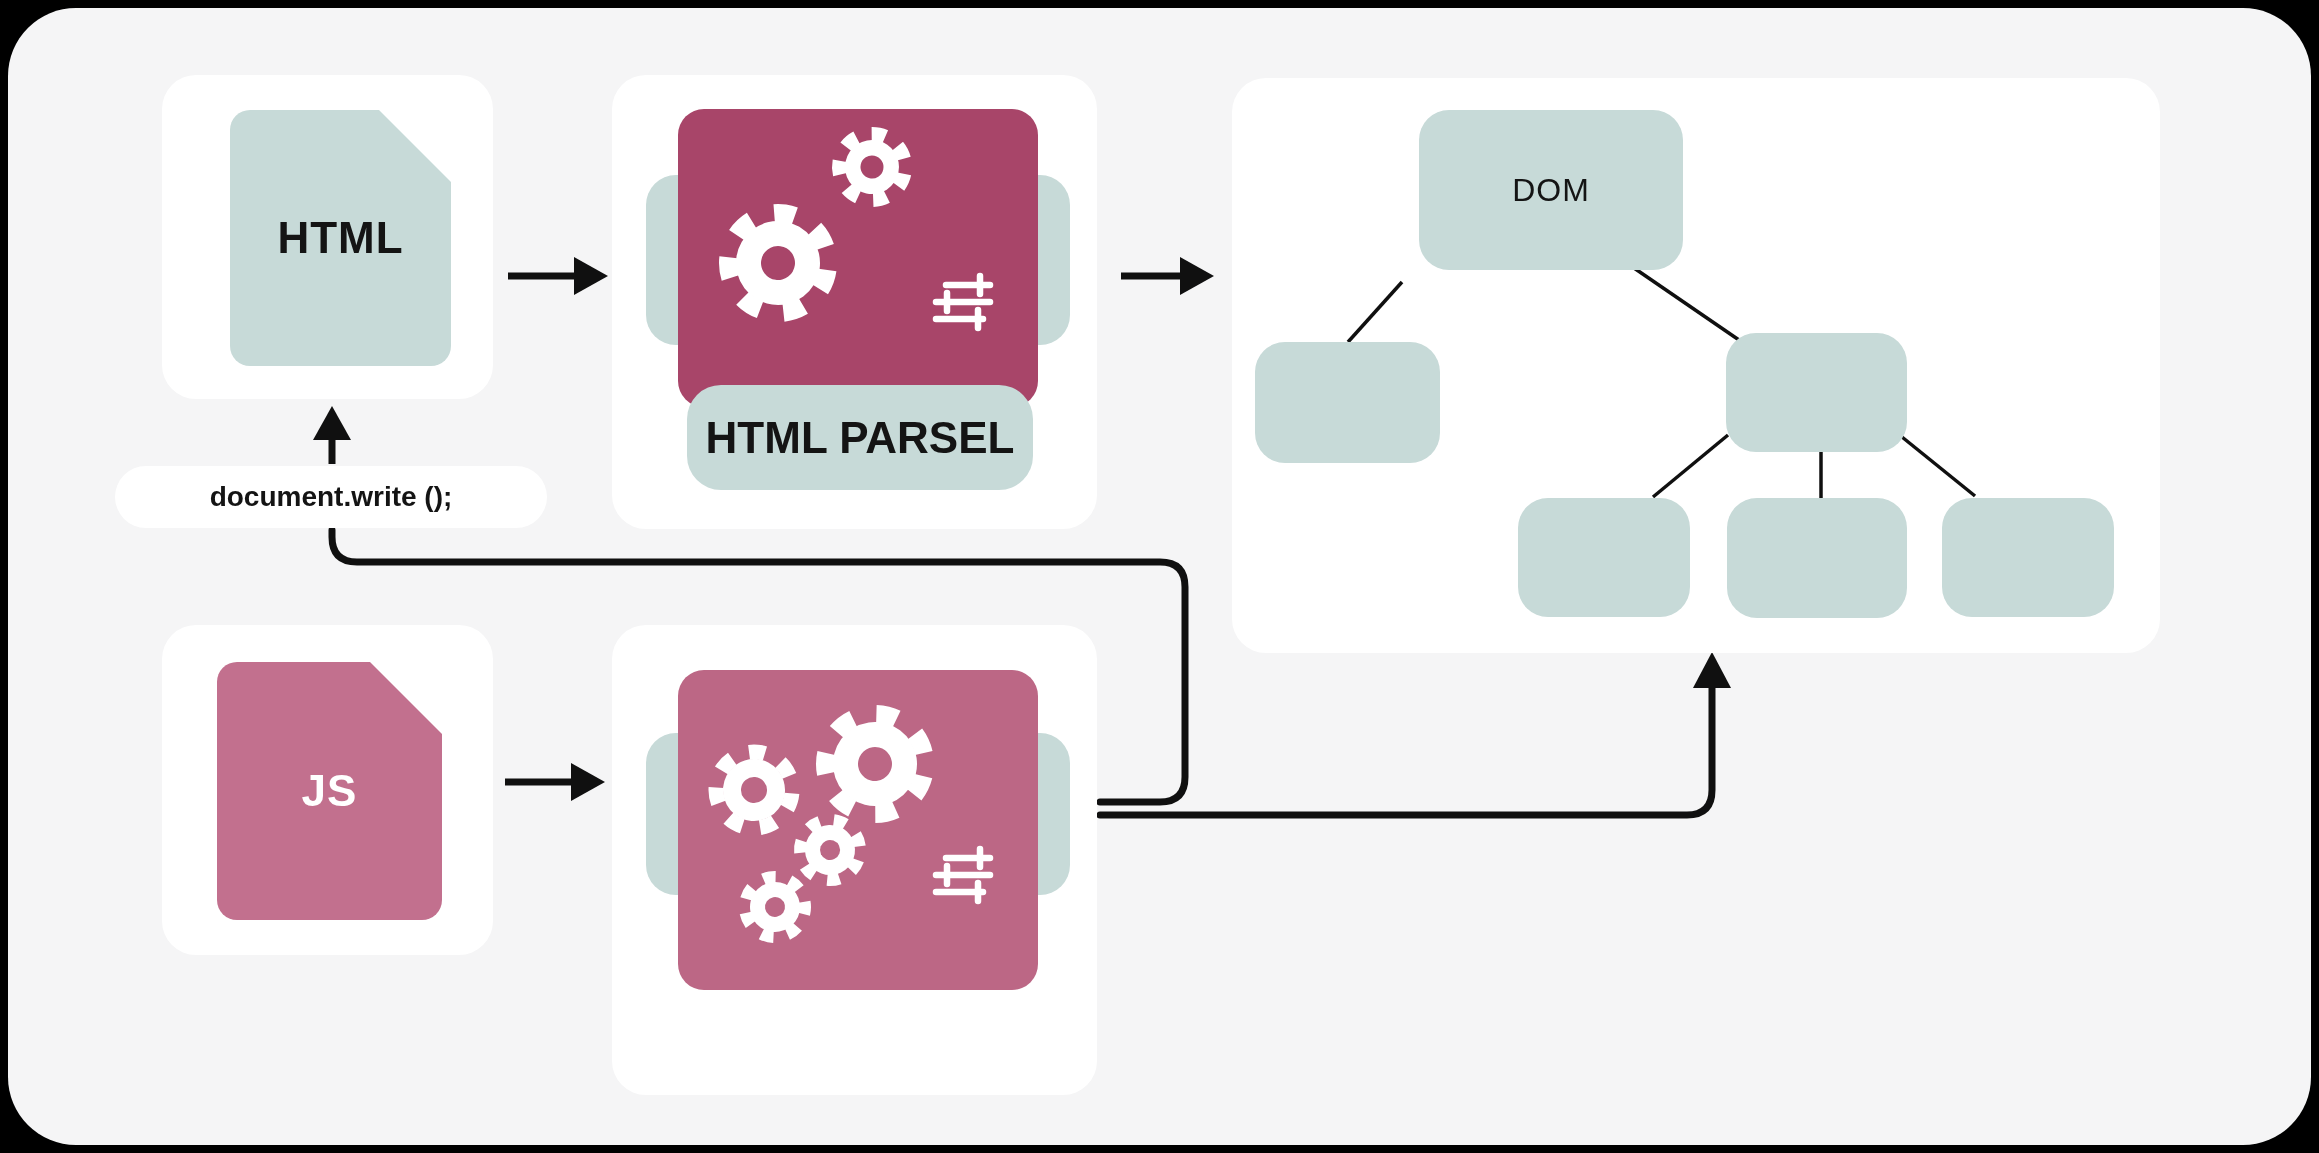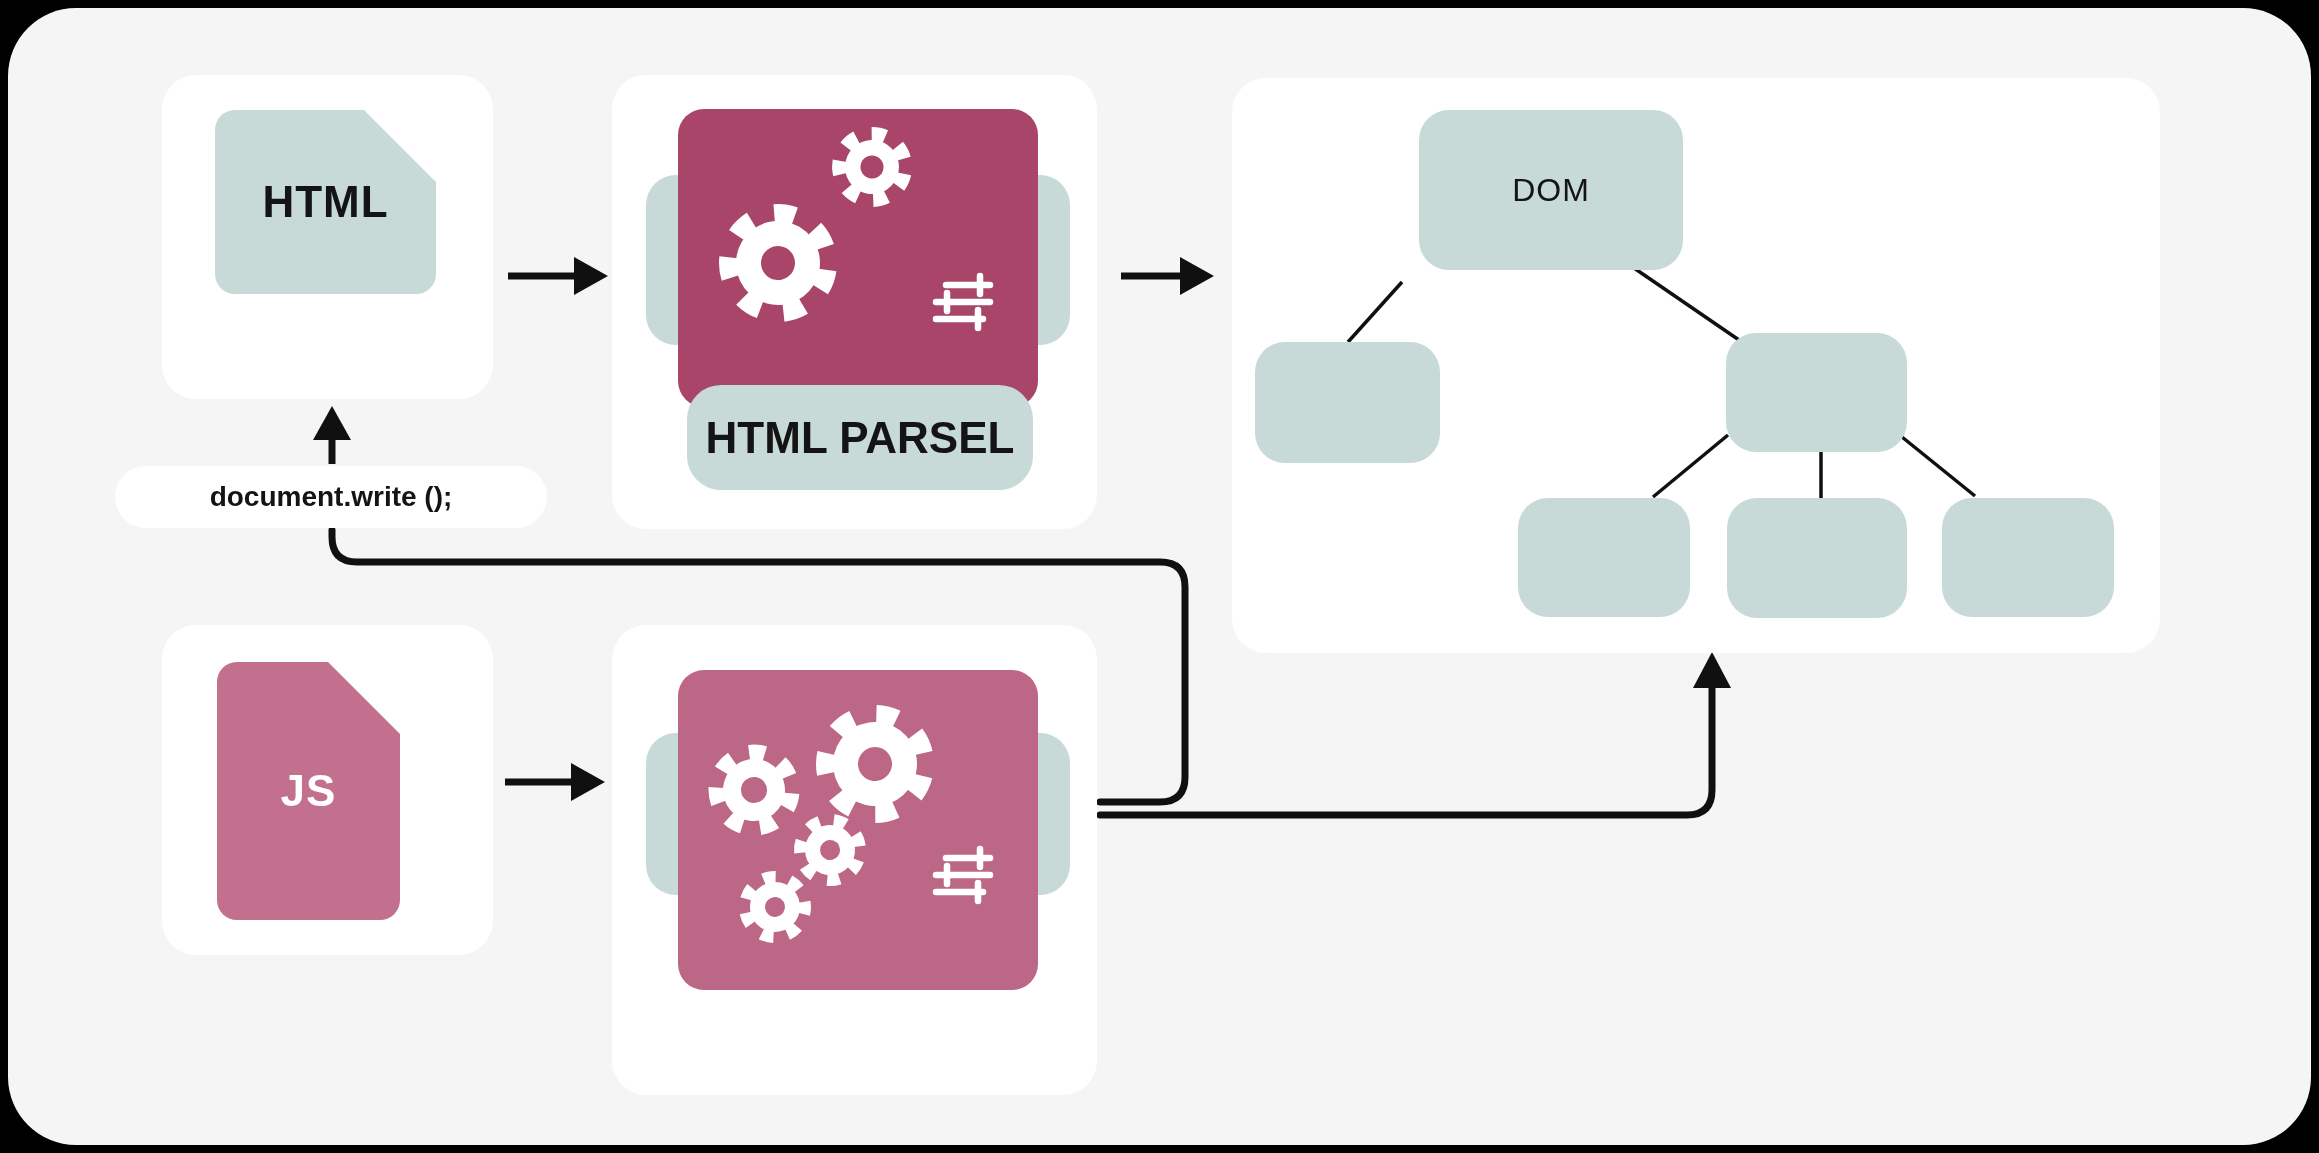--- a/index.html
+++ b/index.html
@@ -35,22 +35,22 @@
   #card-parser{left:612px;top:75px;width:485px;height:454px;}
   #card-dom{left:1232px;top:78px;width:928px;height:575px;}
   #card-js{left:162px;top:625px;width:331px;height:330px;}
   #card-engine{left:612px;top:625px;width:485px;height:470px;}
 
   
   .doc-icon{
     position:absolute;border-radius:20px;
     display:flex;align-items:center;justify-content:center;
   }
-  #doc-html{left:53px;top:35px;width:221px;height:184px;background:var(--teal);color:var(--ink);}
-  #doc-js{left:55px;top:37px;width:183px;height:258px;background:var(--pink-icon);color:#ffffff;}
+  #doc-html{left:68px;top:35px;width:221px;height:256px;background:var(--teal);color:var(--ink);}
+  #doc-js{left:55px;top:37px;width:225px;height:258px;background:var(--pink-icon);color:#ffffff;}
   .doc-fold{
     position:absolute;top:0;right:0;width:72px;height:72px;background:var(--card);
     clip-path:polygon(0 0,100% 0,100% 100%);
   }
   .doc-label{font-size:44px;font-weight:600;letter-spacing:1px;}
 
   
   .ears{position:absolute;background:var(--teal);border-radius:30px;z-index:0;}
   #ears-parser{left:34px;top:100px;width:424px;height:170px;}
   #ears-engine{left:34px;top:108px;width:424px;height:162px;}

